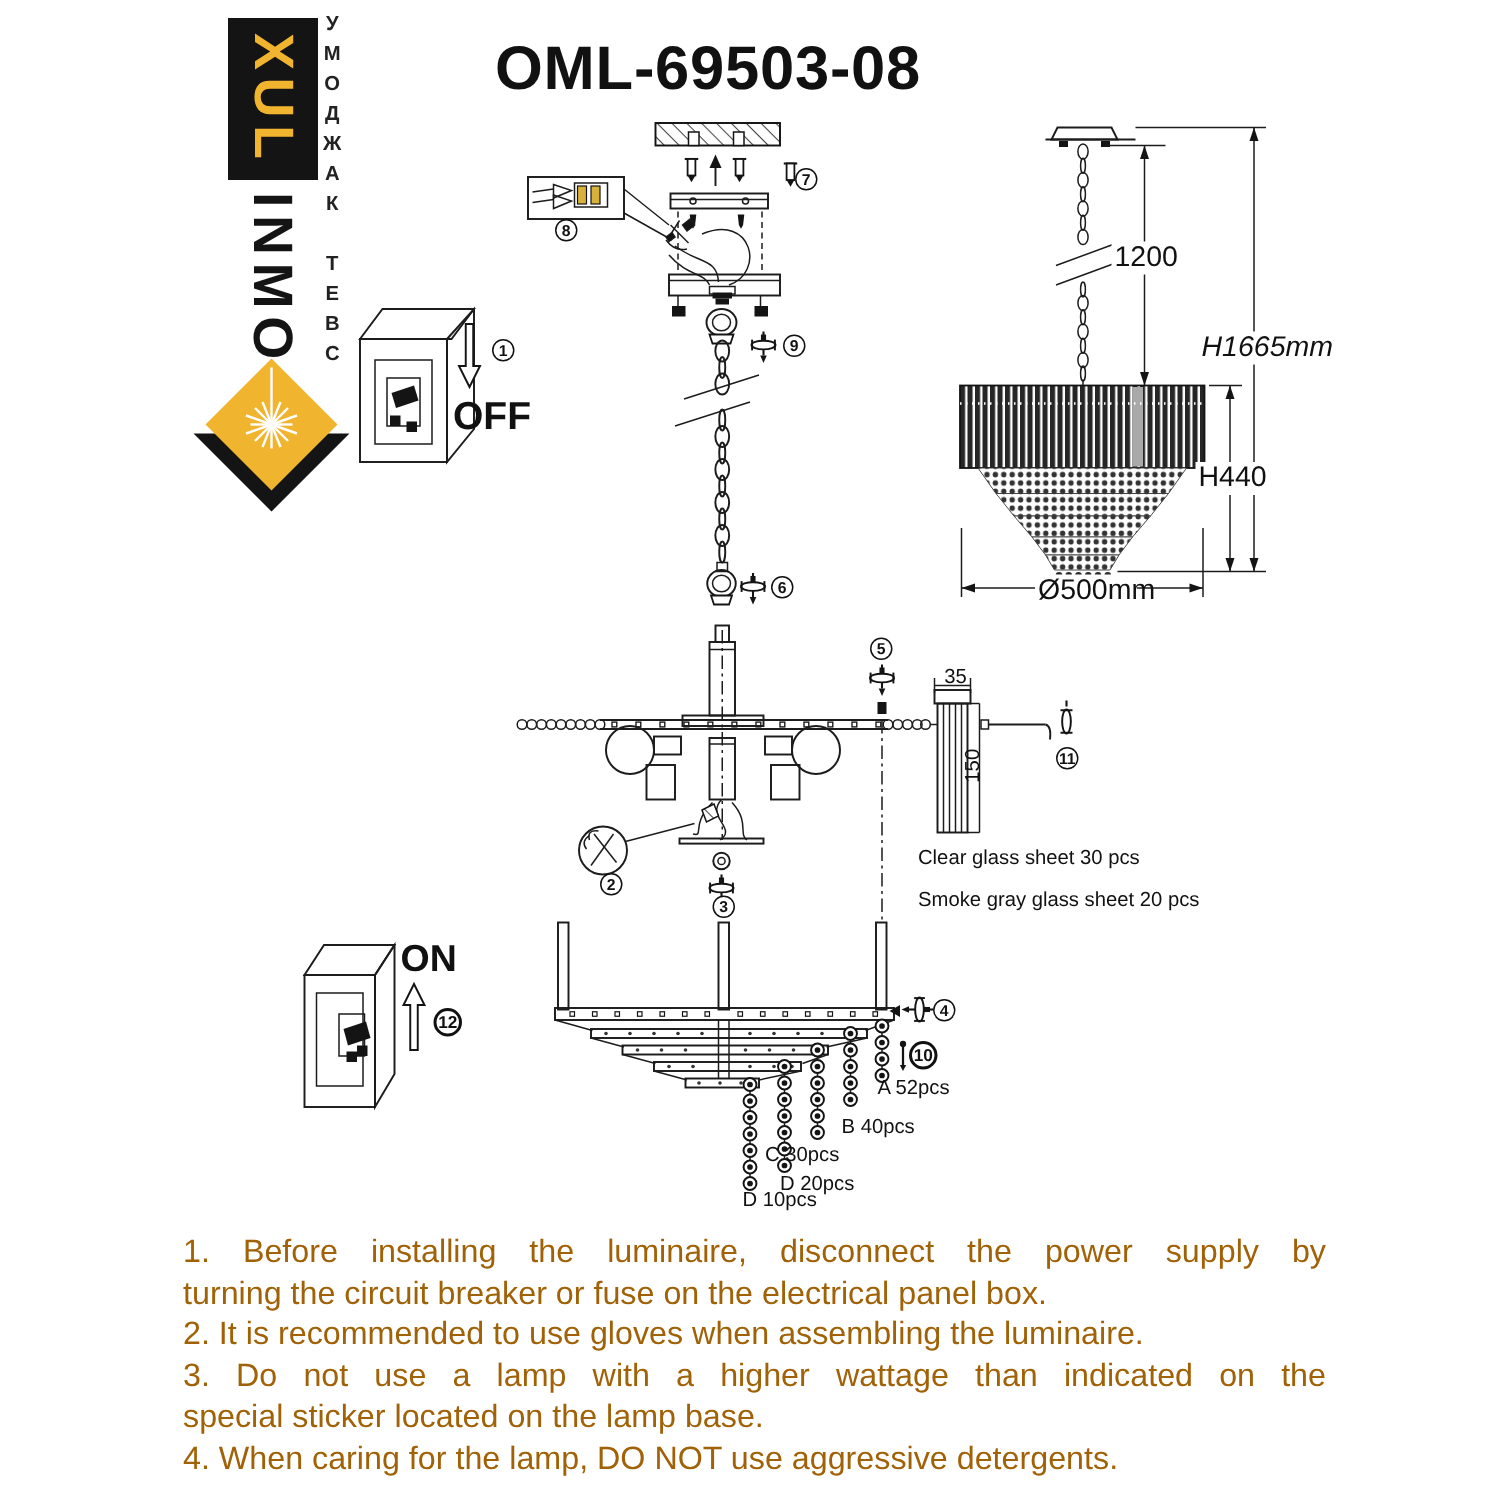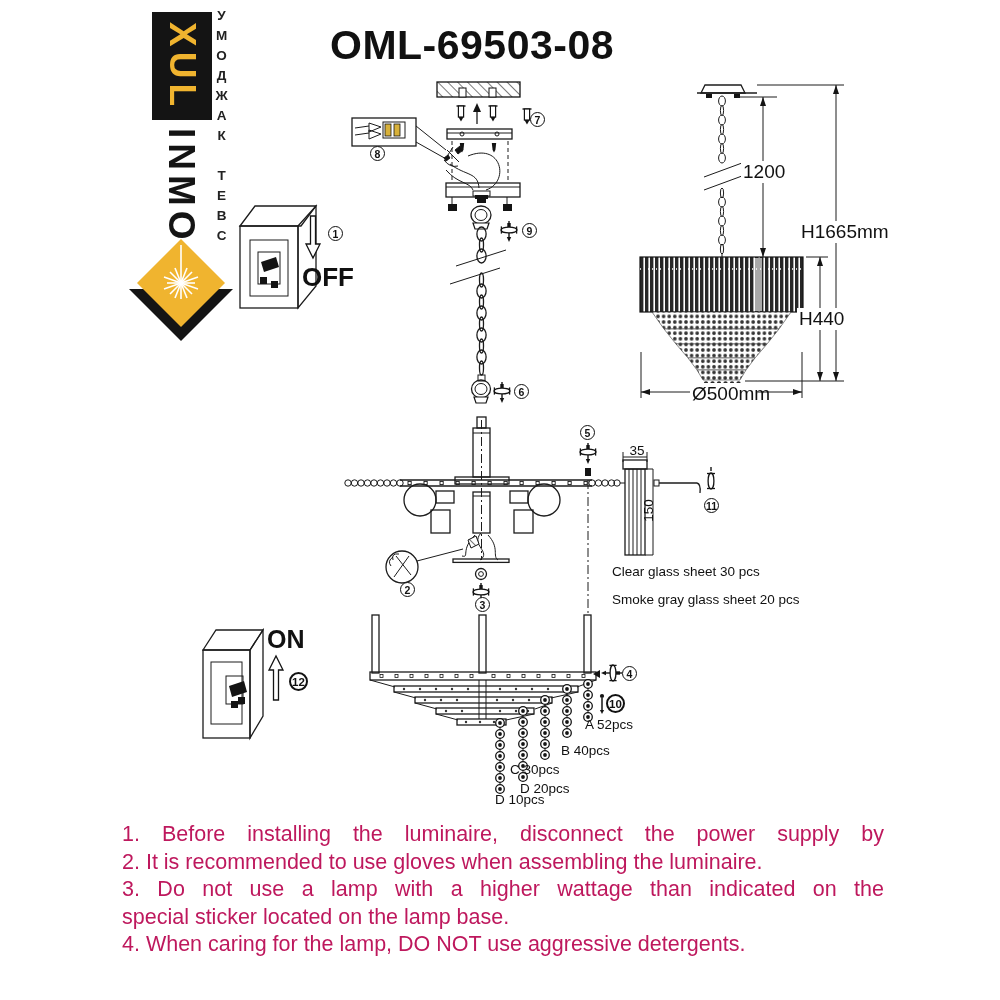--- a/index.html
+++ b/index.html
@@ -19,21 +19,21 @@
     display:flex;align-items:center;justify-content:center;font-size:10.5px;font-weight:bold;
     background:#fff;box-sizing:border-box;}
   .step.big{width:19px;height:19px;border-width:2.6px;font-size:11.5px;}
   .vtext{writing-mode:vertical-rl;}
   .brand{font-weight:bold;letter-spacing:5px;display:flex;align-items:center;justify-content:center;}
   .lux{background:#141414;color:#F0B42F;font-size:37px;}
   .omni{color:#141414;font-size:37px;}
   .tagline{writing-mode:vertical-rl;text-orientation:upright;font-size:13.5px;font-weight:bold;
     letter-spacing:5px;color:#222;}
   #instructions{position:absolute;left:122px;top:821px;width:762px;font-size:21.5px;
-    line-height:27.6px;color:#be185d;}
+    line-height:27.6px;color:#a16207;}
   #instructions div{white-space:normal;}
   #instructions .just{text-align:justify;text-align-last:justify;}
 </style>
 </head>
 <body>
 
 <div id="stage">
 
 <svg class="abs" width="1000" height="1000" viewBox="0 0 1000 1000" style="left:0;top:0">
   <defs>
@@ -505,35 +505,36 @@
   <div class="step" style="left:580px;top:425px;">5</div>
   <div class="step" style="left:514px;top:384px;">6</div>
   <div class="step" style="left:530px;top:112px;">7</div>
   <div class="step" style="left:370px;top:146px;">8</div>
   <div class="step" style="left:522px;top:223px;">9</div>
   <div class="step big" style="left:606px;top:694px;">10</div>
   <div class="step" style="left:704px;top:498px;">11</div>
   <div class="step big" style="left:289px;top:672px;">12</div>
 
   <div class="lbl dim" style="left:741px;top:161px;width:44px;">1200</div>
-  <div class="lbl dim" style="left:799px;top:221px;width:74px;">H1665mm</div>
+  <div class="lbl dim" style="left:799px;top:221px;width:74px;font-style:italic;">H1665mm</div>
   <div class="lbl dim" style="left:797px;top:308px;width:46px;">H440</div>
   <div class="lbl dim" style="left:690px;top:383px;width:64px;">Ø500mm</div>
   <div class="lbl small" style="left:626px;top:443px;width:22px;text-align:center;">35</div>
   <div class="lbl small" style="left:633px;top:503px;width:30px;text-align:center;transform:rotate(-90deg);">150</div>
 
   <div class="lbl small" style="left:612px;top:564px;">Clear glass sheet 30 pcs</div>
   <div class="lbl small" style="left:612px;top:592px;">Smoke gray glass sheet 20 pcs</div>
   <div class="lbl small" style="left:585px;top:717px;">A 52pcs</div>
   <div class="lbl small" style="left:561px;top:743px;">B 40pcs</div>
   <div class="lbl small" style="left:510px;top:762px;">C 30pcs</div>
   <div class="lbl small" style="left:520px;top:781px;">D 20pcs</div>
   <div class="lbl small" style="left:495px;top:792px;">D 10pcs</div>
 
   <div id="instructions">
     <div class="just">1. Before installing the luminaire, disconnect the power supply by</div>
+    <div>turning the circuit breaker or fuse on the electrical panel box.</div>
     <div>2. It is recommended to use gloves when assembling the luminaire.</div>
     <div class="just">3. Do not use a lamp with a higher wattage than indicated on the</div>
     <div>special sticker located on the lamp base.</div>
     <div>4. When caring for the lamp, DO NOT use aggressive detergents.</div>
   </div>
 
 </div>
 
 </body></html>

